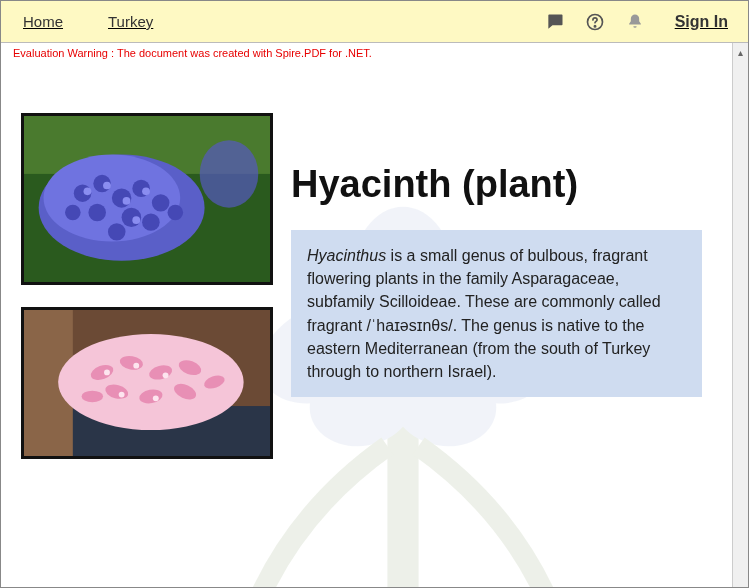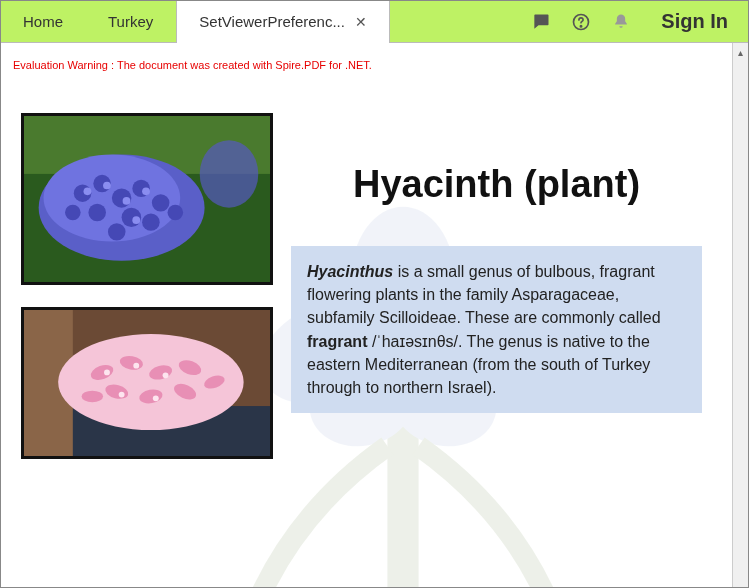--- a/index.html
+++ b/index.html
@@ -5,24 +5,25 @@
   * { box-sizing: border-box; margin: 0; padding: 0; }
   body {
     width: 749px; height: 588px;
     font-family: "Segoe UI", Arial, sans-serif;
     background: #fff;
     overflow: hidden;
     border: 1px solid #888;
   }
   .toolbar {
     height: 42px;
-    background: #bef264;
+    background: #fef9c3;
     border-bottom: 1px solid #bbb;
     display: flex;
     align-items: stretch;
+    text-decoration: underline;
   }
   .tab {
     padding: 0 22px;
     display: flex;
     align-items: center;
     font-size: 15px;
     color: #333;
     cursor: pointer;
     border-right: 1px solid transparent;
   }
@@ -51,21 +52,21 @@
     align-items: center;
     justify-content: center;
     color: #555;
     cursor: pointer;
   }
   .icon-btn svg { width: 20px; height: 20px; }
   .signin {
     padding: 0 20px;
     display: flex;
     align-items: center;
-    font-size: 20px;
+    font-size: 16px;
     font-weight: 600;
     color: #333;
     cursor: pointer;
   }
   .viewport {
     position: relative;
     height: calc(100% - 42px);
     display: flex;
   }
   .doc-area {
@@ -77,21 +78,21 @@
   .bg-flower {
     position: absolute;
     left: 55%; top: 55%;
     width: 520px; height: 520px;
     transform: translate(-50%, -40%);
     opacity: 0.18;
     pointer-events: none;
   }
   .warning {
     position: absolute;
-    top: 16px; left: 12px;
+    top: 4px; left: 12px;
     font-size: 11px;
     color: #e70000;
     text-align: right;
   }
   .content {
     position: relative;
     padding: 70px 30px 0 20px;
     display: flex;
     gap: 18px;
   }
@@ -106,31 +107,30 @@
     background: #888;
   }
   .img-frame.top { height: 172px; }
   .img-frame.bot { height: 152px; }
   .img-frame svg { width:100%; height:100%; display:block; }
   .right-col { flex: 1; padding-top: 50px; }
   .title {
     font-size: 38px;
     font-weight: 700;
     color: #111;
-    text-align: center;
-    margin-bottom: 40px;
+    margin-bottom: 24px;
   }
   .desc-box {
     background: #cfdcf0;
     padding: 14px 16px;
     font-size: 16px;
     line-height: 1.45;
     color: #222;
   }
-  .desc-box strong { font-weight: 700; margin-top: 8px; }
+  .desc-box strong { font-weight: 400; margin-top: 8px; }
   .desc-box em { font-style: italic; }
   .right-rail {
     width: 16px;
     background: #f0f0f0;
     border-left: 1px solid #ccc;
     display: flex;
     flex-direction: column;
     align-items: center;
   }
   .scroll-up {
@@ -141,24 +141,20 @@
     display: flex;
     align-items: center;
   }
 </style>
 </head>
 <body>
 
 <div class="toolbar">
   <div class="tab">Home</div>
   <div class="tab">Turkey</div>
-  <div class="tab active">
-    <span>SetViewerPreferenc...</span>
-    <span class="close">✕</span>
-  </div>
   <div class="spacer"></div>
   <div class="icon-btn">
     <svg viewBox="0 0 24 24" fill="#555">
         <path d="M4 3h16a1 1 0 011 1v11a1 1 0 01-1 1H9l-5 4V4a1 1 0 011-1z"></path>
       </svg>
   </div>
   <div class="icon-btn">
     <svg viewBox="0 0 24 24" fill="none" stroke="#555" stroke-width="2">
         <circle cx="12" cy="12" r="9"></circle>
         <path d="M9.5 9.5a2.5 2.5 0 115 0c0 1.5-2.5 2-2.5 3.5" stroke-linecap="round"></path>

